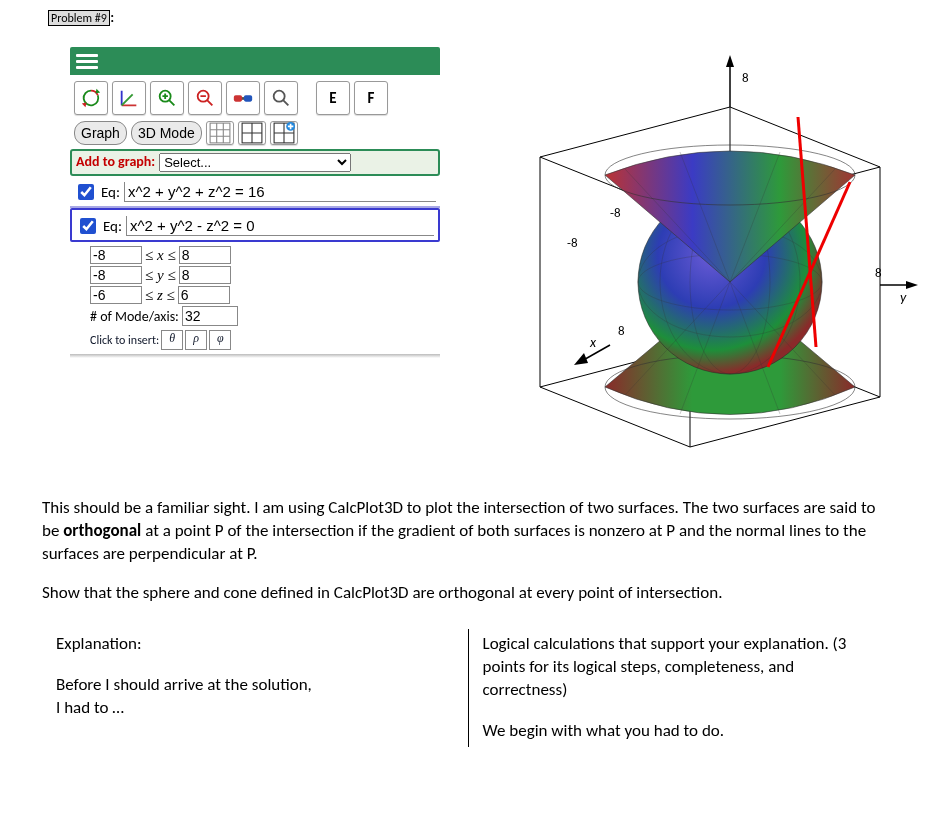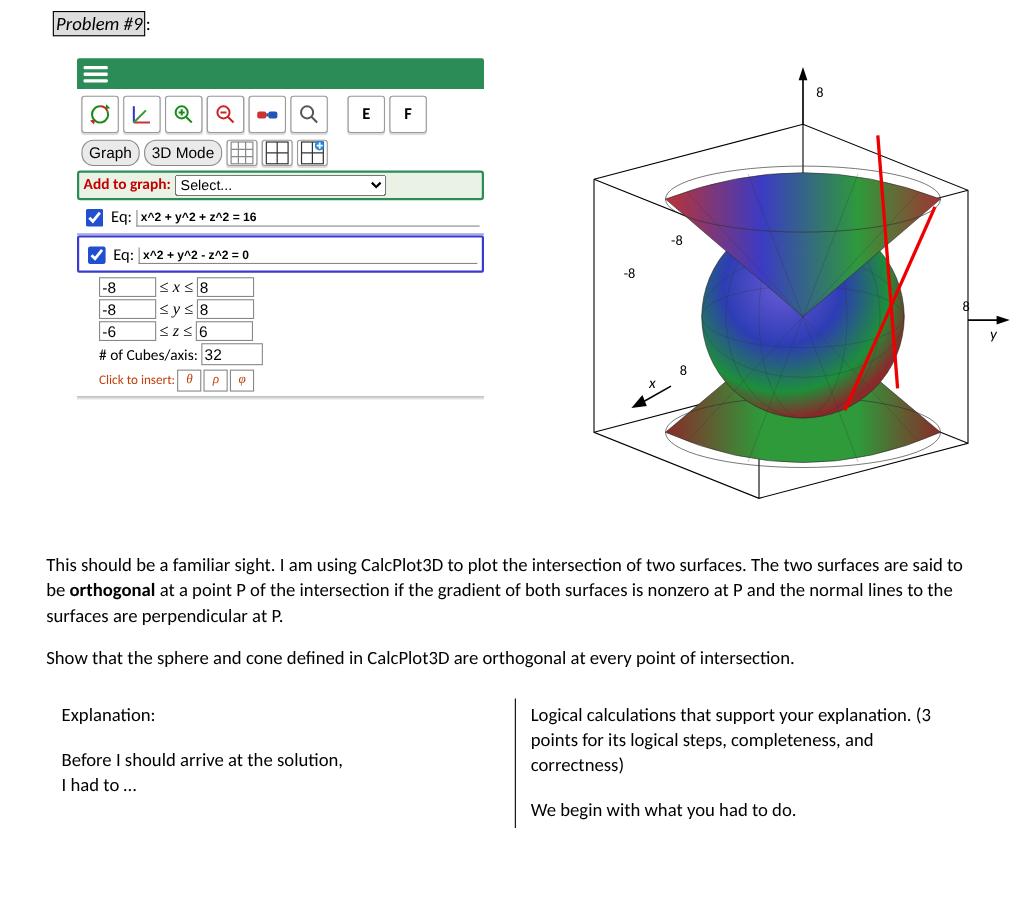--- a/index.html
+++ b/index.html
@@ -10,22 +10,21 @@
   color:#000;
   background:#fff;
   width:936px;
 }
 .problem-label{
   display:inline-block;
   border:1px solid #000;
   background:#ddd;
   padding:0 2px;
   margin:10px 0 0 48px;
-  font-size:17px;
-  font-style:italic;
+  font-size:12px;
 }
 .figure-row{
   display:flex;
   margin:20px 0 0 70px;
 }
 .panel{
   width:370px;
   border:none;
   position:relative;
 }
@@ -112,43 +111,42 @@
   accent-color:#2050d0;
   width:16px;height:16px;
 }
 .eqrow .eqlabel{font-weight:normal;}
 .eqrow input[type=text]{
   flex:1;
   border:1px solid #888;
   border-right:none;
   border-top:none;
   padding:1px 3px;
-  font-size:11px;
-  font-weight:bold;
+  font-size:15px;
 }
 .ranges{
   padding:4px 4px 4px 20px;
   font-size:14px;
 }
 .rng{
   display:flex;
   align-items:center;
   gap:3px;
   margin-bottom:2px;
 }
 .rng input{
   width:46px;
   border:1px solid #888;
   font-size:14px;
   padding:0 2px;
 }
 .rng .sym{font-family:"Times New Roman",serif;font-size:15px;}
 .cubesrow{font-size:14px;margin-top:2px;}
 .cubesrow input{width:50px;border:1px solid #888;font-size:14px;}
-.insertrow{font-size:12px;color:#c2410c;margin-top:4px;display:flex;align-items:center;gap:2px;}
+.insertrow{font-size:12px;color:#0f172a;margin-top:4px;display:flex;align-items:center;gap:2px;}
 .insertrow .inschar{
   display:inline-block;
   width:20px;height:18px;
   border:1px solid #888;
   text-align:center;
   font-family:"Times New Roman",serif;
   font-style:italic;
   cursor:pointer;
 }
 .panel-bottom-shadow{
@@ -303,21 +301,21 @@
         <input value="-8" style="">
         <span class="sym">≤ <i>y</i> ≤</span>
         <input value="8" style="">
       </div>
       <div class="rng">
         <input value="-6" style="">
         <span class="sym">≤ <i>z</i> ≤</span>
         <input value="6" style="">
       </div>
       <div class="cubesrow">
-        <span># of Cubes/axis:</span>
+        <span># of Mode/axis:</span>
         <input value="32" style="">
       </div>
       <div class="insertrow">
         <span>Click to insert:</span>
         <span class="inschar">θ</span>
         <span class="inschar">ρ</span>
         <span class="inschar">φ</span>
       </div>
     </div>
     <div class="panel-bottom-shadow"></div>

